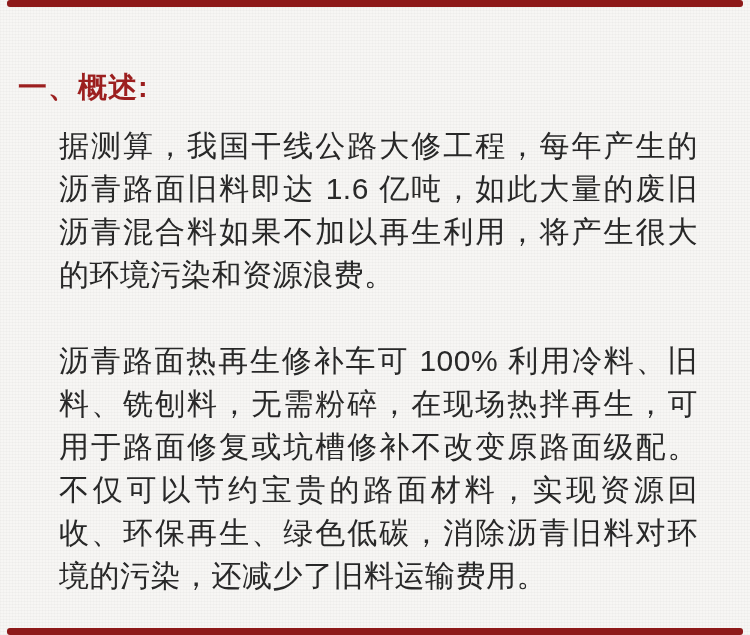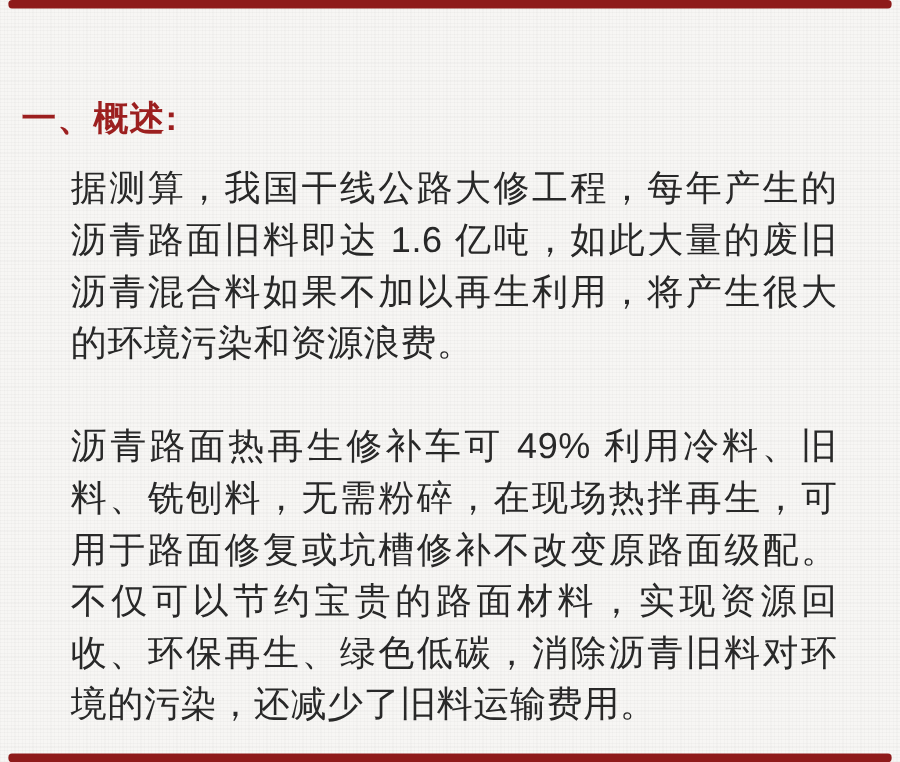--- a/index.html
+++ b/index.html
@@ -24,21 +24,21 @@
     left: 7px;
     right: 7px;
     height: 7px;
     border-radius: 3px;
   }
   .edge-bar.top    { top: 0; }
   .edge-bar.bottom { bottom: 0; }
 
   .content {
     position: absolute;
-    top: 84px;
+    top: 72px;
     left: 18px;
     width: 700px;
   }
 
   h1.section-heading {
     margin: 0;
     font-size: 29px;
     line-height: 30px;
     font-weight: bold;
     letter-spacing: 1px;
@@ -67,18 +67,18 @@
 <body>
 
 <div class="edge-bar top" style="background: rgb(142, 26, 26);"></div>
 
 <div class="content">
 
   <h1 class="section-heading" style="color: rgb(156, 31, 31);">一、概述:</h1>
 
   <div class="paragraphs" style="color: rgb(40, 40, 40);">
     <p>据测算，我国干线公路大修工程，每年产生的沥青路面旧料即达 1.6 亿吨，如此大量的废旧沥青混合料如果不加以再生利用，将产生很大的环境污染和资源浪费。</p>
-    <p>沥青路面热再生修补车可 49% 利用冷料、旧料、铣刨料，无需粉碎，在现场热拌再生，可用于路面修复或坑槽修补不改变原路面级配。不仅可以节约宝贵的路面材料，实现资源回收、环保再生、绿色低碳，消除沥青旧料对环境的污染，还减少了旧料运输费用。</p>
+    <p>沥青路面热再生修补车可 100% 利用冷料、旧料、铣刨料，无需粉碎，在现场热拌再生，可用于路面修复或坑槽修补不改变原路面级配。不仅可以节约宝贵的路面材料，实现资源回收、环保再生、绿色低碳，消除沥青旧料对环境的污染，还减少了旧料运输费用。</p>
   </div>
 
 </div>
 
 <div class="edge-bar bottom" style="background: rgb(142, 26, 26);"></div>
 
 </body></html>

